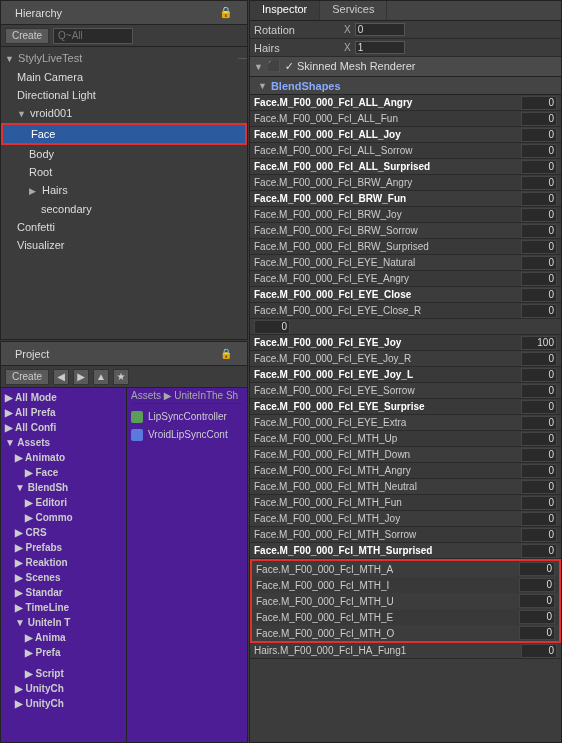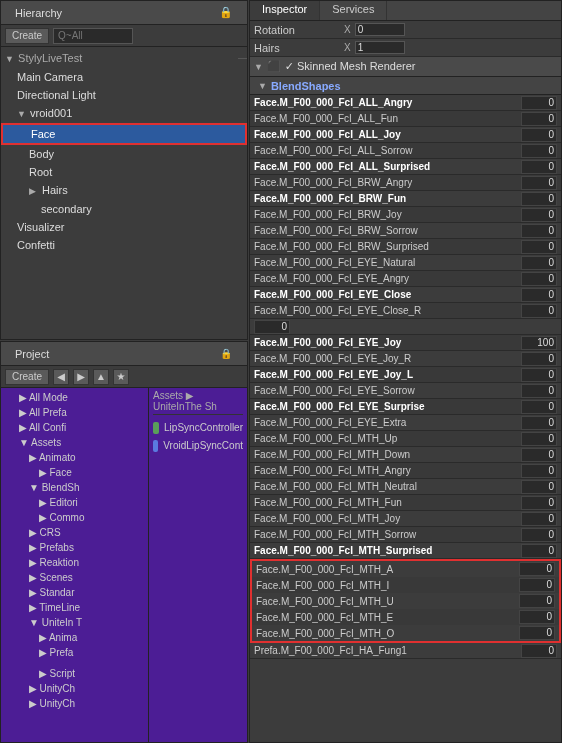--- a/index.html
+++ b/index.html
@@ -206,24 +206,25 @@
       height: 16px;
       cursor: pointer;
       display: flex; align-items: center; justify-content: center;
     }
     .project-body {
       flex: 1;
       display: flex;
       overflow: hidden;
     }
     .project-left {
-      width: 148px;
+      width: 126px;
       overflow-y: auto;
       border-right: 1px solid #222;
-      padding: 2px 14px;
+      padding: 2px 0;
+      font-weight: bold;
     }
     .project-right {
       flex: 1;
       overflow-y: auto;
       padding: 2px 4px;
     }
     .asset-icon {
       display: inline-block;
       width: 12px;
       height: 12px;
@@ -287,24 +288,24 @@
       <span>Root</span>
     </div>
     <div class="tree-item indent2">
       <span class="arrow">▶</span>
       <span>Hairs</span>
     </div>
     <div class="tree-item indent3">
       <span>secondary</span>
     </div>
     <div class="tree-item indent1">
+      <span>Confetti</span>
+    </div>
+    <div class="tree-item indent1">
       <span>Visualizer</span>
-    </div>
-    <div class="tree-item indent1">
-      <span>Confetti</span>
     </div>
   </div>
 </div>
 
 <div class="inspector-panel">
   <div class="inspector-tabs">
     <div class="insp-tab active">Inspector</div>
     <div class="insp-tab">Services</div>
   </div>
 
@@ -463,21 +464,21 @@
         <div class="bs-row" style="border-width: initial; border-style: none; border-color: initial;">
     <span class="bs-name">Face.M_F00_000_FcI_MTH_E</span>
     <input type="text" class="bs-val" value="0" style="">
   </div>
         <div class="bs-row" style="border-width: initial; border-style: none; border-color: initial;">
     <span class="bs-name">Face.M_F00_000_FcI_MTH_O</span>
     <input type="text" class="bs-val" value="0" style="">
   </div>
       </div>
       <div class="bs-row">
-    <span class="bs-name">Prefa.M_F00_000_FcI_HA_Fung1</span>
+    <span class="bs-name">Hairs.M_F00_000_FcI_HA_Fung1</span>
     <input type="text" class="bs-val" value="0" style="">
   </div>
     </div>
 </div>
 
 <div class="project-panel">
   <div class="panel-header">
     <span class="panel-header-title">Project</span>
     <span style="color:#888;font-size:10px;">🔒</span>
   </div>

